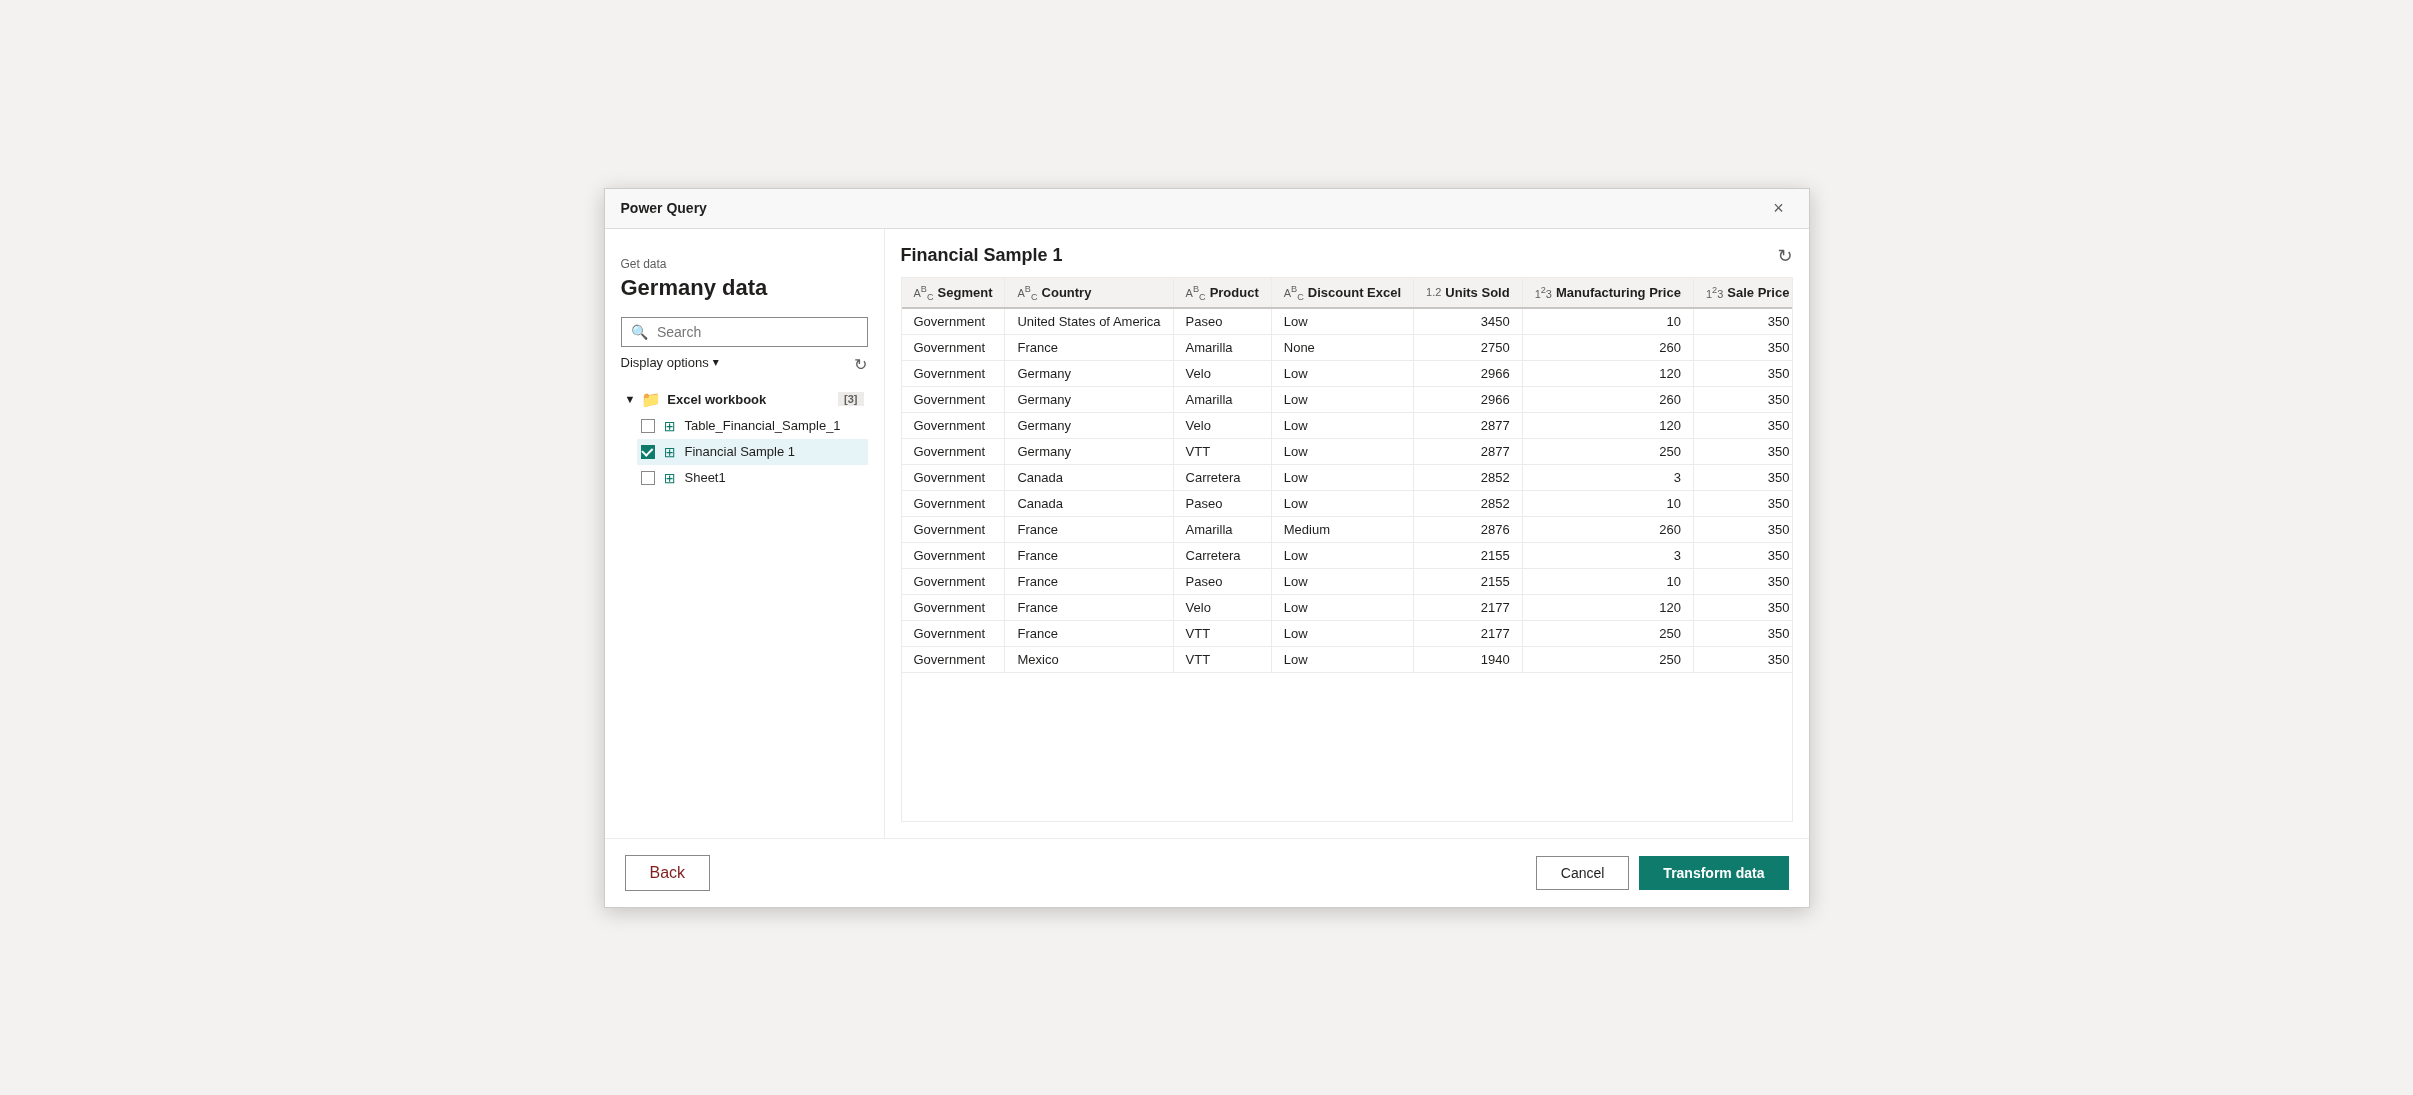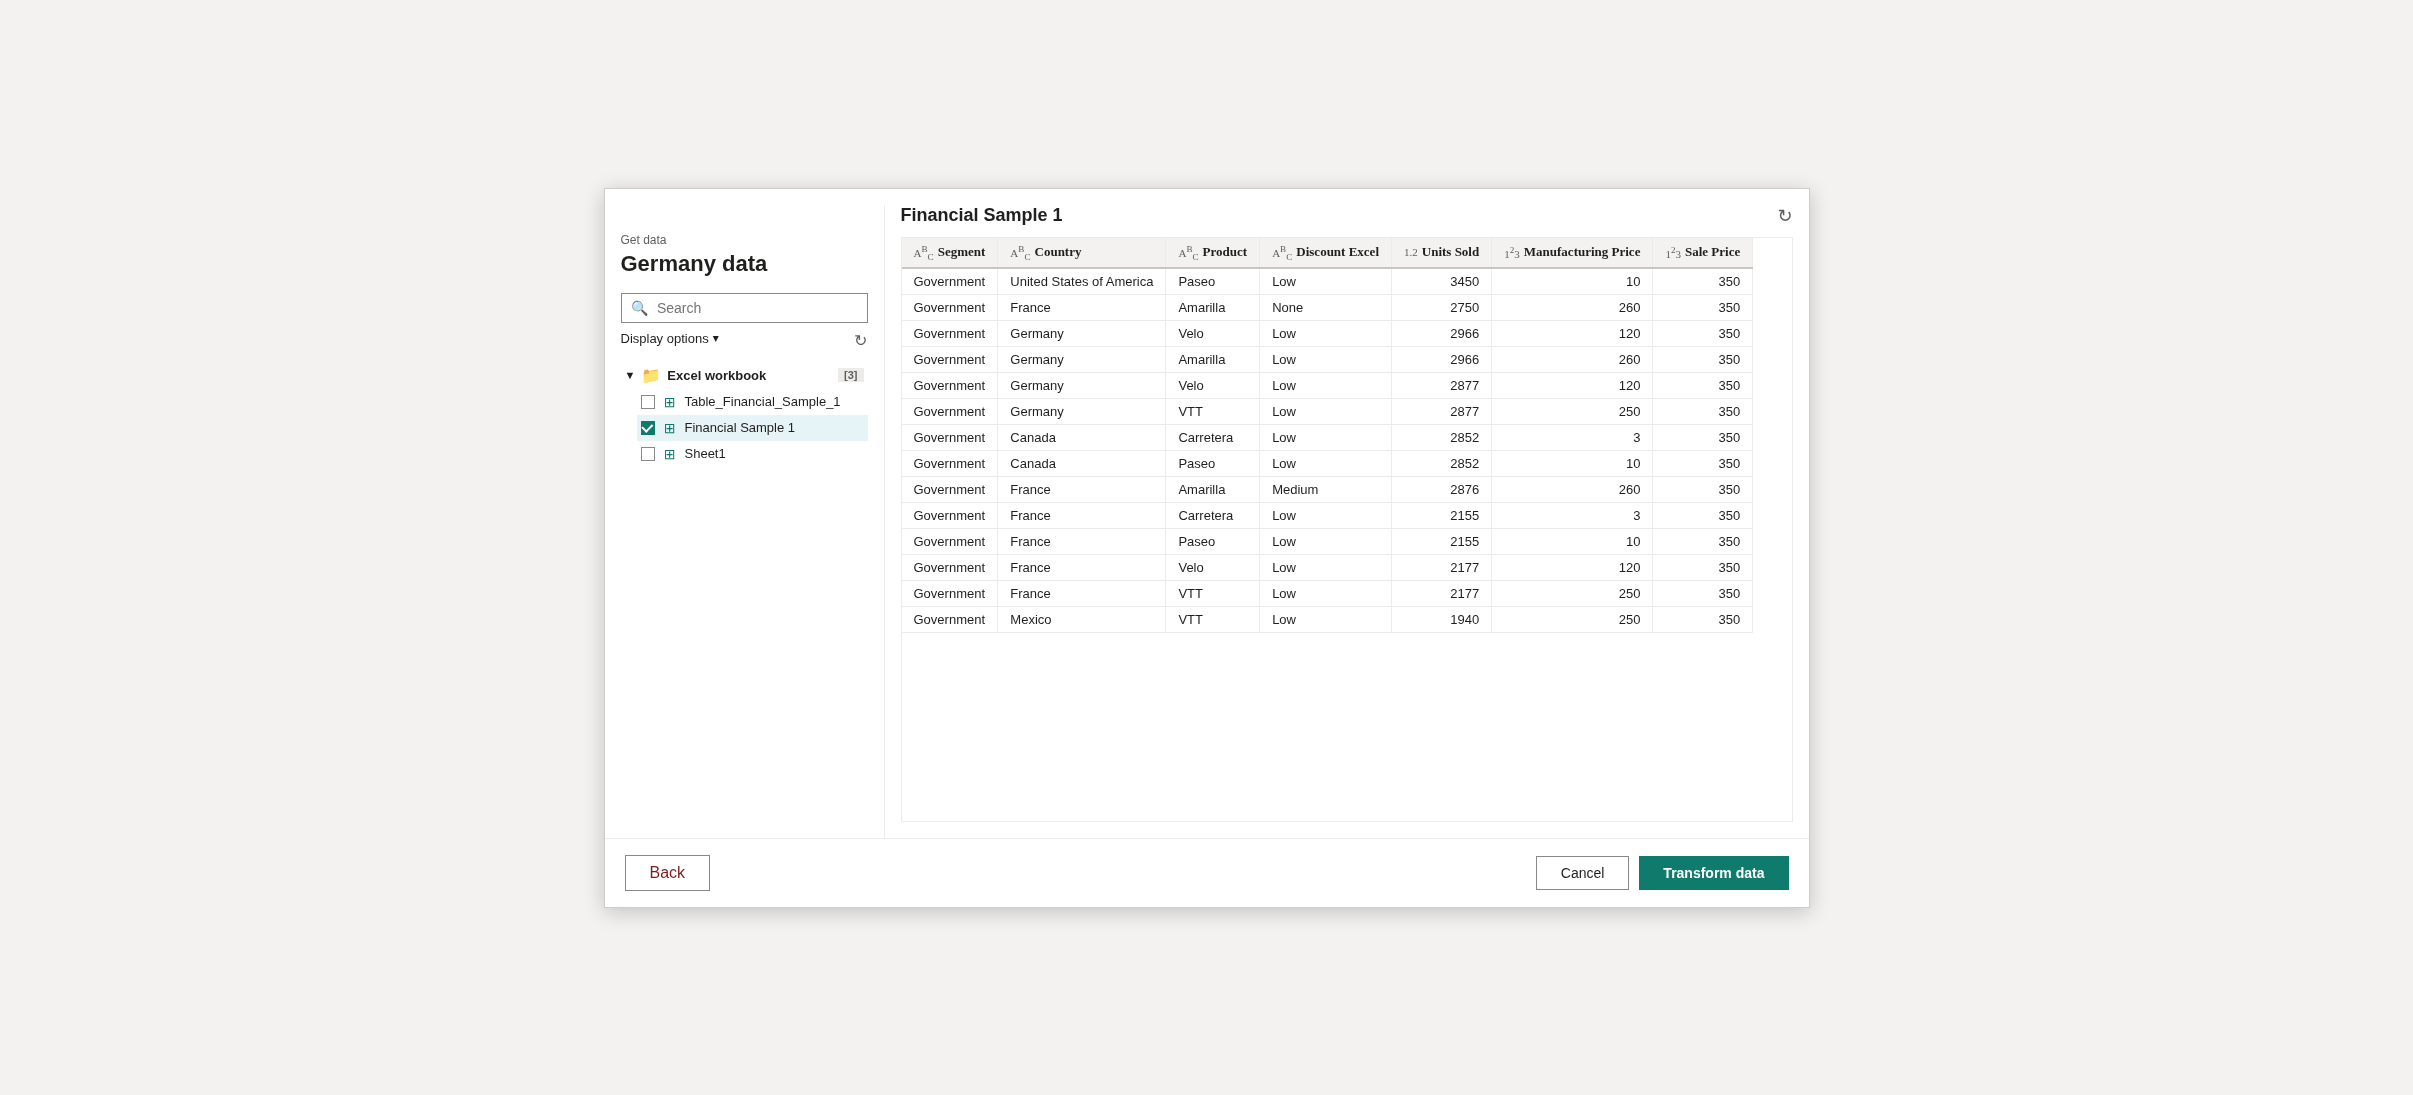--- a/index.html
+++ b/index.html
@@ -53,21 +53,20 @@
       overflow: hidden;
     }
     .sidebar {
       width: 280px;
       border-right: 1px solid #edebe9;
       display: flex;
       flex-direction: column;
       padding: 28px 16px;
       background: #fff;
       flex-shrink: 0;
-      margin-top: 16px;
     }
     .get-data-label {
       font-size: 12px;
       color: #605e5c;
       margin-bottom: 4px;
     }
     .choose-data-title {
       font-size: 22px;
       font-weight: 700;
       color: #201f1e;
@@ -222,21 +221,20 @@
     }
     .data-table td.num { text-align: right; }
     .col-header-inner {
       display: flex;
       flex-direction: column;
     }
     .col-title-row {
       display: flex;
       align-items: center;
       gap: 4px;
-      font-family: Liberation Serif, serif;
     }
     .type-badge {
       font-size: 11px;
       color: #605e5c;
       font-weight: 400;
     }
     
     .footer {
       border-top: 1px solid #edebe9;
       padding: 16px 20px;
@@ -273,20 +271,24 @@
       font-weight: 600;
     }
     .chevron { font-size: 12px; }
     .triangle { font-size: 11px; color: #201f1e; }
   </style>
 </head>
 <body>
 
 <div class="dialog">
 
+  <div class="title-bar">
+    <span class="title-bar-text">Power Query</span>
+    <button class="close-btn">×</button>
+  </div>
 
   <div class="main-content">
 
     <div class="sidebar">
       <div class="get-data-label">Get data</div>
       <div class="choose-data-title">Germany data</div>
 
       <div class="search-box">
         <span class="search-icon">🔍</span>
         <input type="text" placeholder="Search" style="">

